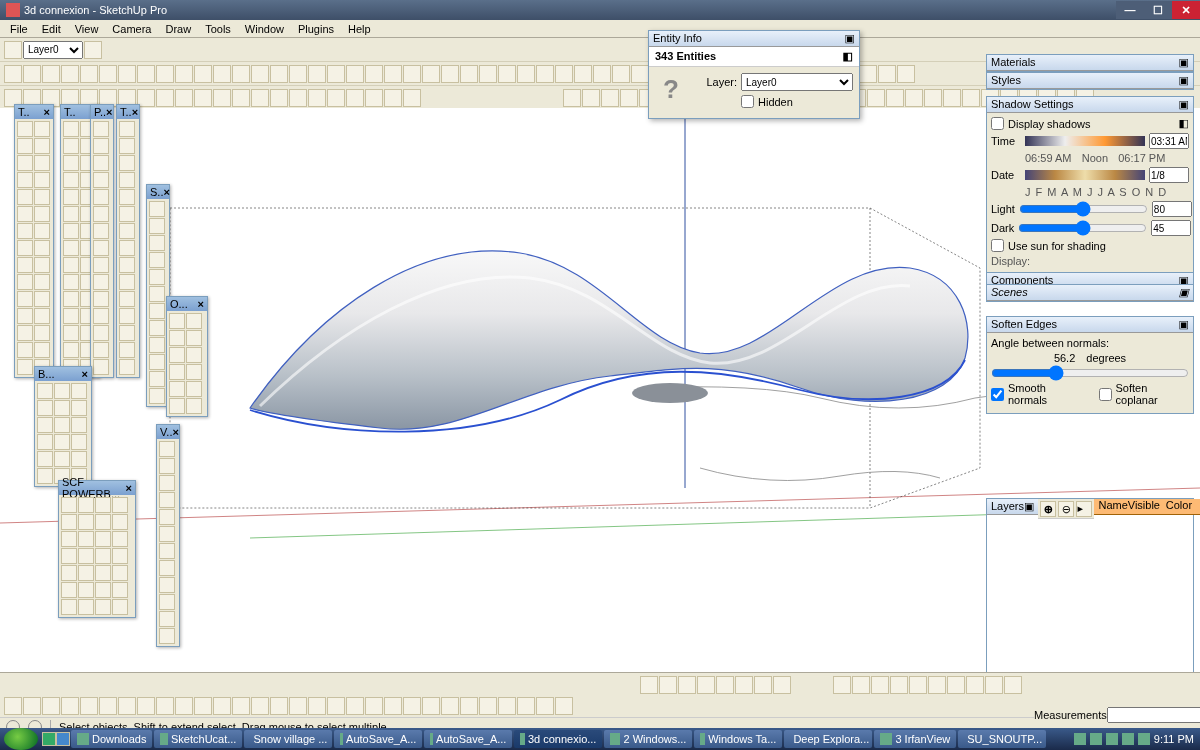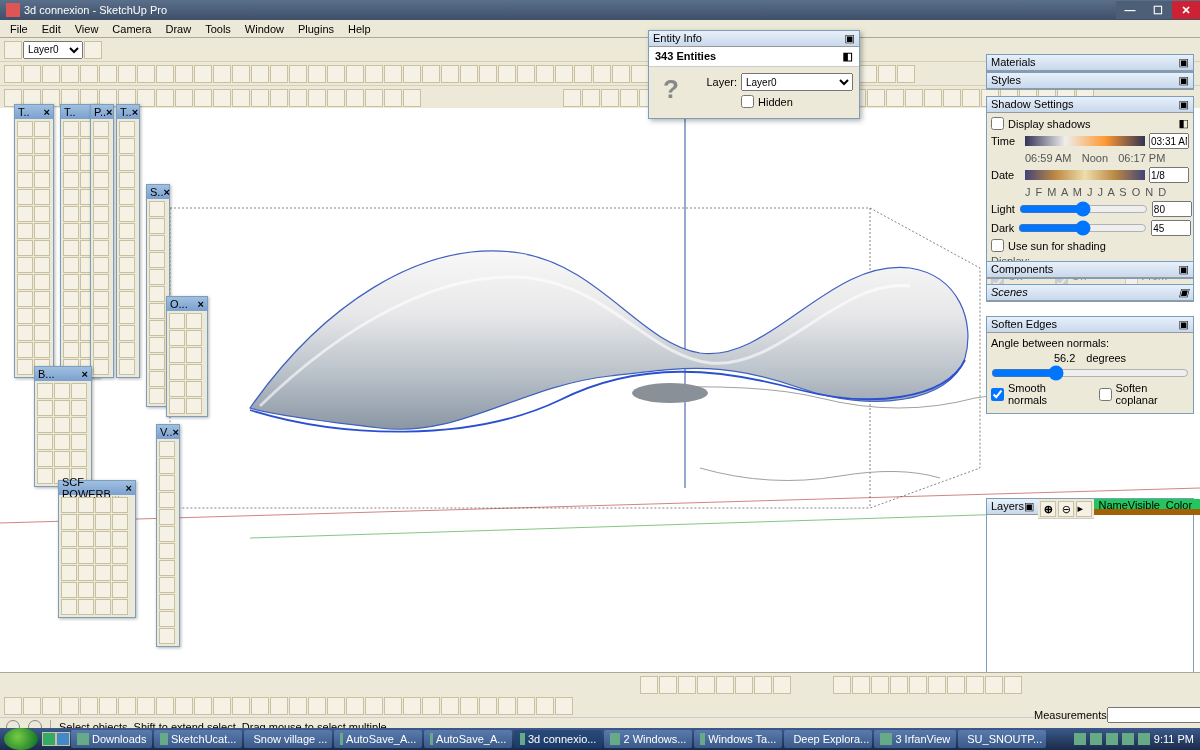--- a/index.html
+++ b/index.html
@@ -53,21 +53,21 @@
 .tray .tbody .row label { width:30px;}
 .tray input[type=range]{ flex:1; height:12px;}
 .tray input[type=text]{ width:40px; font-size:10px; height:16px;}
 .date-grad { height:10px; background: linear-gradient(to right,#447,#b84,#eda,#b84,#447); flex:1;}
 .time-grad { height:10px; background: linear-gradient(to right,#335,#eee,#f93,#335); flex:1;}
 
 
 .layers-panel { position: absolute; right: 6px; bottom: 48px; width: 208px; height: 204px; background: #fff; border: 1px solid #7b9ebd; display:flex; flex-direction:row;}
 .layers-panel .thdr { height: 16px; background: linear-gradient(to bottom,#e8f0fa,#c8d8ec); padding: 1px 4px; display: flex; justify-content: space-between; border-bottom:1px solid #999;}
 .layers-panel .toolbar2 { height:20px; padding:2px; display:flex; gap:2px; background:#ece9d8; border-bottom:1px solid #ccc;}
-.layers-panel .cols { height:16px; background:#22c55e; display:flex; border-bottom:6px solid #a16207; font-size:10px;}
+.layers-panel .cols { height:16px; background:#fdba74; display:flex; border-bottom:1px solid #a16207; font-size:10px;}
 .layers-panel .cols span:nth-child(1){flex:1; padding-left:4px;}
 .layers-panel .cols span:nth-child(2){width:38px;}
 .layers-panel .cols span:nth-child(3){width:34px;}
 .layers-panel .list { flex:1; background:#fff; overflow:auto;}
 .layers-panel .lrow { display:flex; align-items:center; height:16px; padding-left:2px;}
 .layers-panel .lrow .rad{width:12px;}
 .layers-panel .lrow .nm{flex:1;}
 .layers-panel .lrow .vis{width:38px; text-align:center;}
 .layers-panel .lrow .col{width:30px;}
 .layers-panel .lrow .swatch{width:12px;height:12px;background:#f66;border:1px solid #999;margin:auto;}
@@ -581,21 +581,21 @@
     <div class="row">
         <input type="checkbox" style="">
         <span>Use sun for shading</span>
       </div>
     <div class="row" style="color:#555;">
         <span>Display:</span>
       </div>
     <div class="row" style="color:#888;"><input type="checkbox" checked="" disabled="" style=""><span>On faces</span>&nbsp;<input type="checkbox" checked="" disabled="" style=""><span>On ground</span>&nbsp;<input type="checkbox" disabled="" style=""><span>From edges</span></div>
   </div>
 </div>
-<div class="tray" style="top:261px;">
+<div class="tray" style="top:272px;">
   <div class="thdr">
       <span>Components</span>
       <span>▣</span>
     </div>
 </div>
 <div class="tray" style="top:284px;font-style:italic;">
   <div class="thdr">
       <span>Scenes</span>
       <span>▣</span>
     </div>

